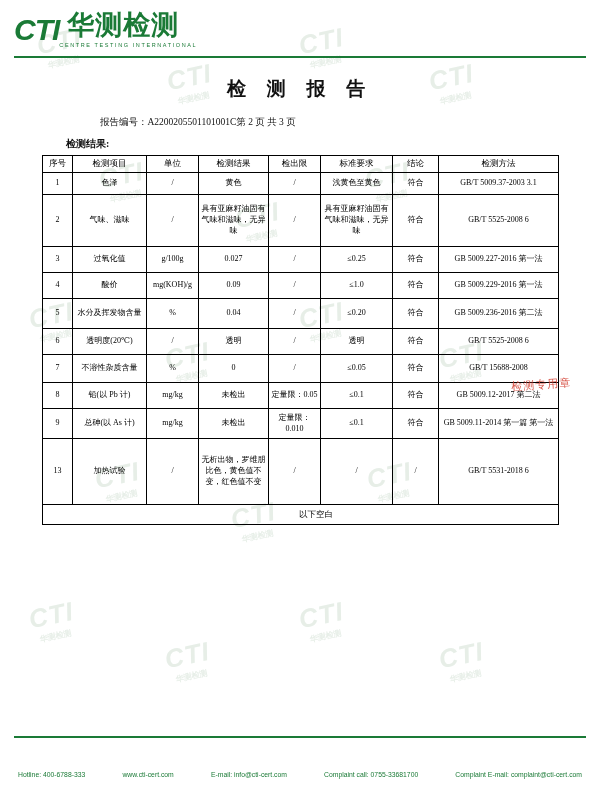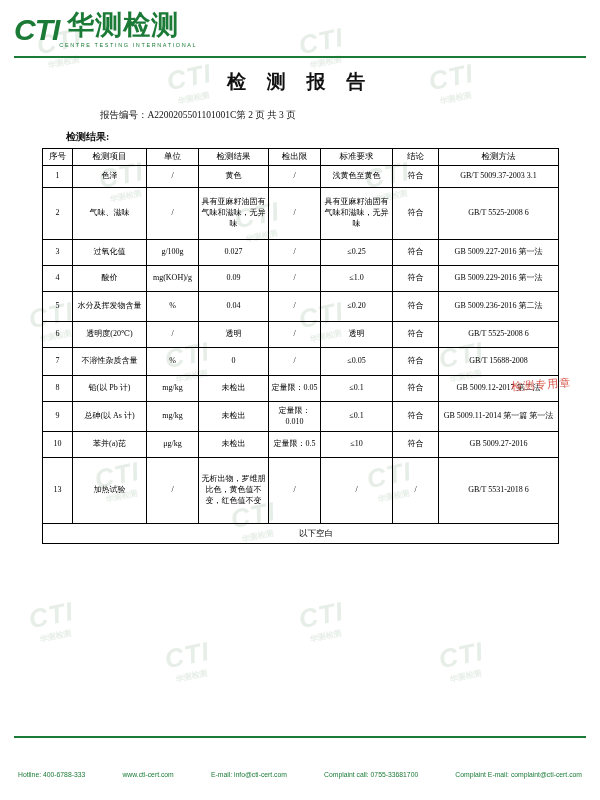--- a/index.html
+++ b/index.html
@@ -74,21 +74,21 @@
     border-top: 2px solid #1a7a36;
     z-index: 2;
   }
 
   .doc-title {
     position: relative; z-index: 2;
     text-align: center;
     font-size: 19px;
     font-weight: bold;
     letter-spacing: 8px;
-    margin-top: 17px;
+    margin-top: 24px;
     color: #111;
   }
 
   .meta-row {
     position: relative; z-index: 2;
     display: flex;
     justify-content: flex-start;
     font-size: 9.5px;
     margin: 14px 36px 0 100px;
     color: #111;
@@ -340,30 +340,20 @@
         <tr style="height:30px">
           <td>9</td>
           <td>总砷(以 As 计)</td>
           <td>mg/kg</td>
           <td>未检出</td>
           <td>定量限：0.010</td>
           <td>≤0.1</td>
           <td>符合</td>
           <td>GB 5009.11-2014 第一篇 第一法</td>
         </tr>
-        <tr style="height:26px">
-          <td>10</td>
-          <td>苯并(a)芘</td>
-          <td>μg/kg</td>
-          <td>未检出</td>
-          <td>定量限：0.5</td>
-          <td>≤10</td>
-          <td>符合</td>
-          <td>GB 5009.27-2016</td>
-        </tr>
         <tr style="height:66px">
           <td>13</td>
           <td>加热试验</td>
           <td>/</td>
           <td>无析出物，罗维朋比色，黄色值不变，红色值不变</td>
           <td>/</td>
           <td>/</td>
           <td>/</td>
           <td>GB/T 5531-2018 6</td>
         </tr>

